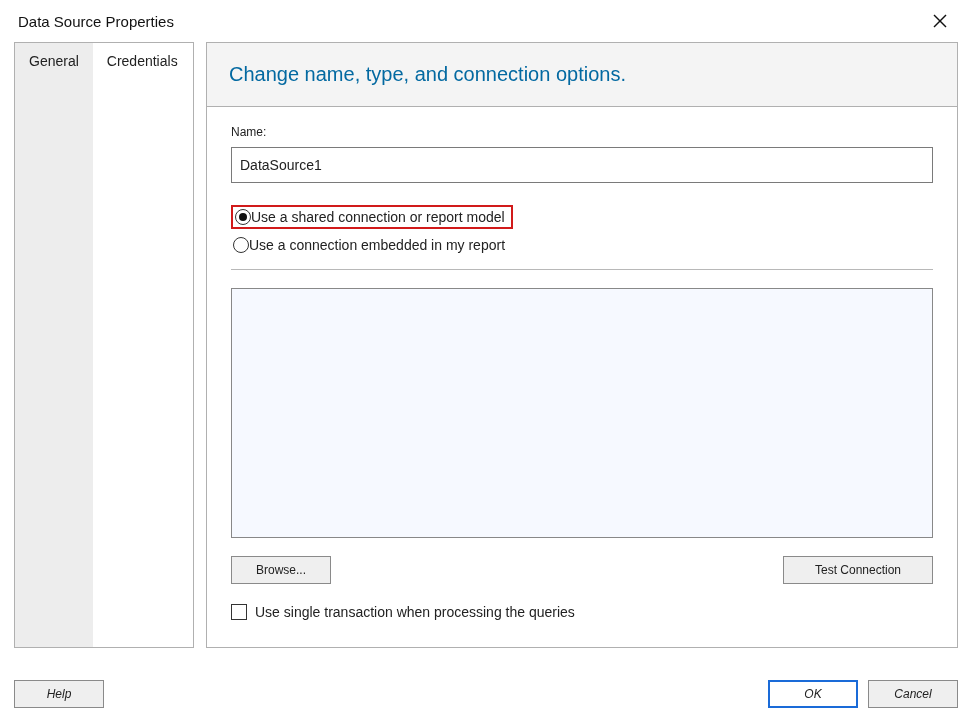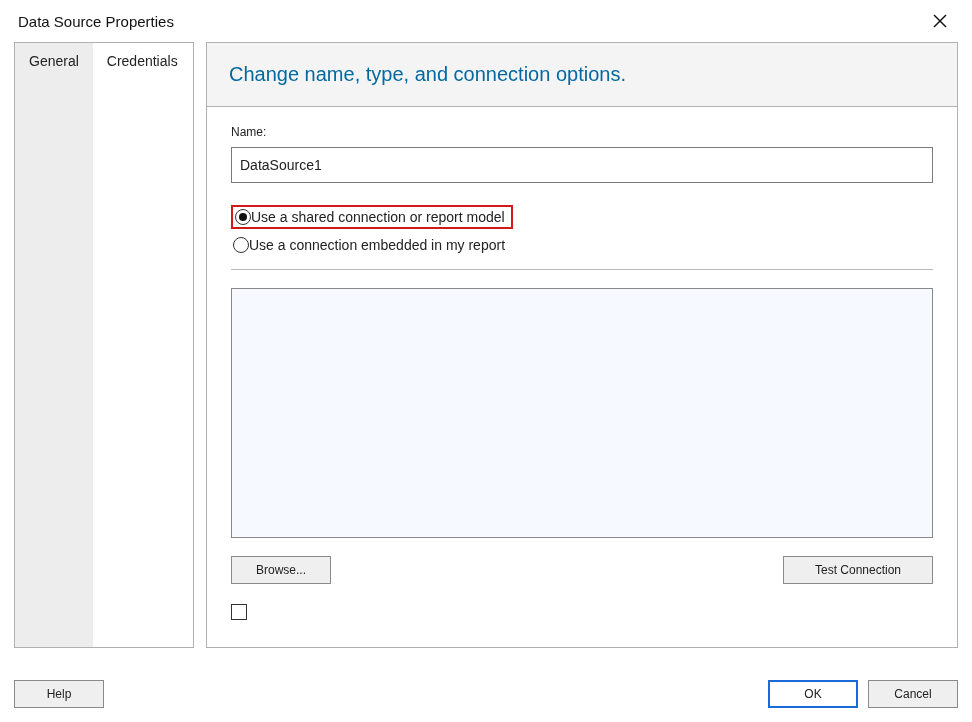--- a/index.html
+++ b/index.html
@@ -182,21 +182,21 @@
     align-items: center;
     padding: 0 14px;
   }
   .footer .spacer { flex: 1; }
   .btn.primary {
     border: 2px solid #1a6bd8;
     background: #fff;
     min-width: 90px;
     padding: 5px 16px;
   }
-  .footer .btn { margin-left: 10px; min-width: 90px; }
+  .footer .btn { margin-left: 10px; min-width: 90px; font-style: italic; }
   .footer .help-btn { margin-left: 0; min-width: 90px; }
 </style>
 </head>
 <body>
 
 <div class="window">
 
   <div class="titlebar">
     <div class="titlebar-title">Data Source Properties</div>
     <div class="close-btn">
@@ -243,20 +243,21 @@
 
         <div class="big-box"></div>
 
         <div class="row-buttons">
           <button class="btn">Browse...</button>
           <button class="btn wide">Test Connection</button>
         </div>
 
         <div class="checkrow">
           <span class="checkbox"></span>
+          <span>Use single transaction when processing the queries</span>
         </div>
 
       </div>
     </div>
 
   </div>
 
   <div class="footer">
     <button class="btn help-btn">Help</button>
     <div class="spacer"></div>

